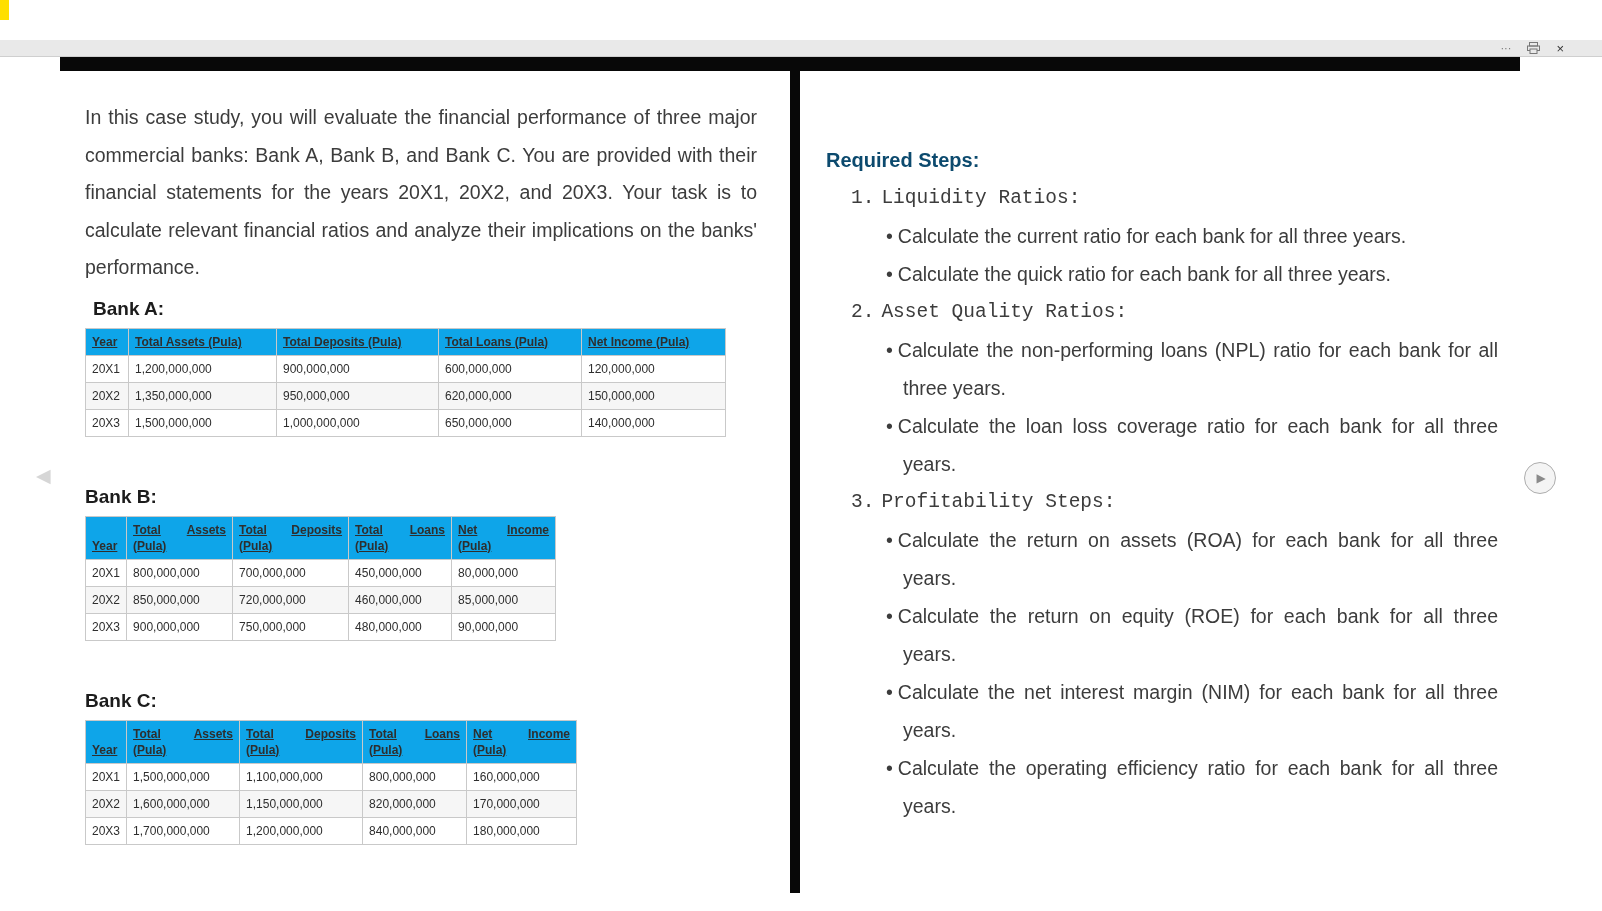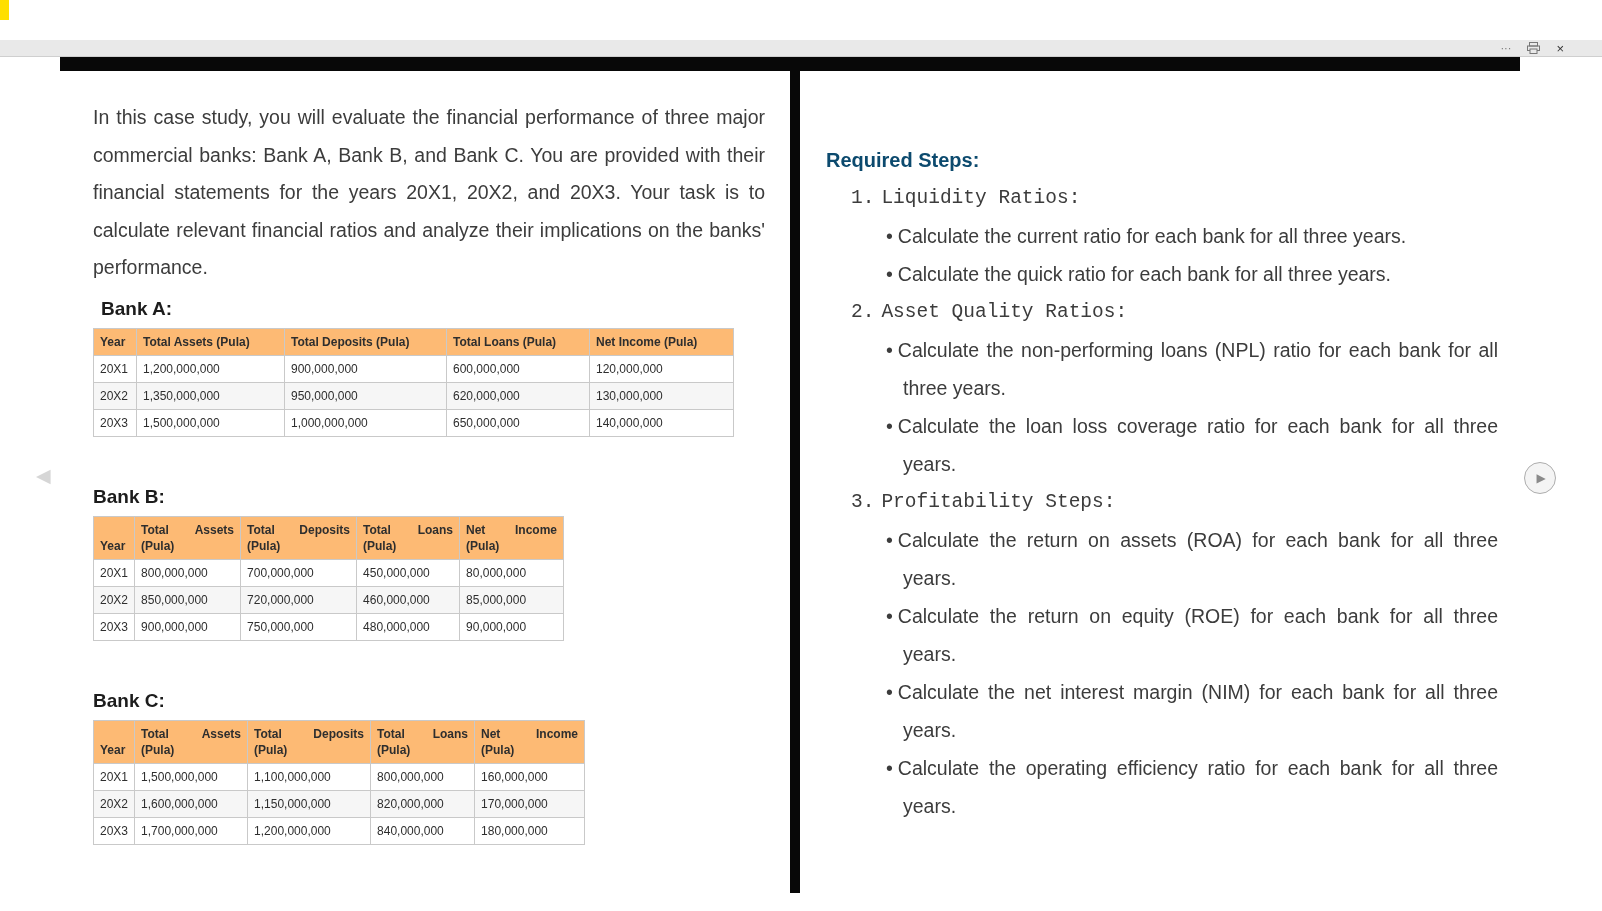--- a/index.html
+++ b/index.html
@@ -19,41 +19,41 @@
     display:flex; justify-content:flex-end; align-items:center;
     gap:16px; padding-right:38px;
   }
   .tb-icon { color:#777; font-size:11px; line-height:1; cursor:pointer; display:inline-flex; align-items:center; }
   .tb-icon.close { color:#333; font-size:13px; }
 
   .doc-topbar { position:absolute; left:60px; top:57px; width:1460px; height:14px; background:#080808; }
   .spine { position:absolute; left:790px; top:71px; width:10px; height:822px; background:#080808; }
 
   .page { position:absolute; top:71px; }
-  .page-left  { left:68px;  width:721px; padding:28px 24px 0 25px; }
+  .page-left  { left:60px;  width:721px; padding:28px 24px 0 25px; }
   .page-right { left:803px; width:717px; padding:70px 22px 0 23px; }
 
   .intro { font-size:19.5px; line-height:37.5px; text-align:justify; color:#3c3c3c; }
 
   .bank-section { margin-top:10px; }
   .bank-section.gap { margin-top:48px; }
   .bank-title { font-weight:bold; font-size:19px; line-height:23px; color:#1c1c1c; margin-bottom:8px; }
   .bank-title.indent { margin-left:8px; }
 
   table.data-table {
     border-collapse:collapse; table-layout:fixed;
     font-size:12px; line-height:16px; color:#2e2e2e;
     background:#fff; border:1px solid #8f8f8f;
   }
   table.data-table th, table.data-table td {
     border:1px solid #c9c9c9; padding:5px 6px;
     text-align:left; vertical-align:bottom;
     overflow:hidden; white-space:nowrap;
   }
-  table.data-table th { font-weight:bold; background:#fdba74; }
+  table.data-table th { font-weight:bold; background:#0ea5e9;text-decoration:underline; }
   table.data-table tbody tr:nth-child(even) td { background:#f6f6f6; }
   .th-top { display:flex; justify-content:space-between;align-items:center; }
 
   .req-title { font-weight:bold; font-size:20px; line-height:38px; color:#0c4a6e; }
   .step-line { font-size:19.5px; line-height:38px; color:#3c3c3c; padding-left:25px;font-family:Liberation Mono, monospace; }
   .step-num { margin-right:7px; }
   .bullet-item {
     font-size:19.5px; line-height:38px; color:#3c3c3c;
     margin-left:60px; padding-left:17px; text-indent:-17px;
     text-align:justify;
@@ -120,21 +120,21 @@
               <td>1,200,000,000</td>
               <td>900,000,000</td>
               <td>600,000,000</td>
               <td>120,000,000</td>
             </tr>
             <tr>
               <td>20X2</td>
               <td>1,350,000,000</td>
               <td>950,000,000</td>
               <td>620,000,000</td>
-              <td>130,000,000</td>
+              <td>150,000,000</td>
             </tr>
             <tr>
               <td>20X3</td>
               <td>1,500,000,000</td>
               <td>1,000,000,000</td>
               <td>650,000,000</td>
               <td>140,000,000</td>
             </tr>
           </tbody>
         </table>

